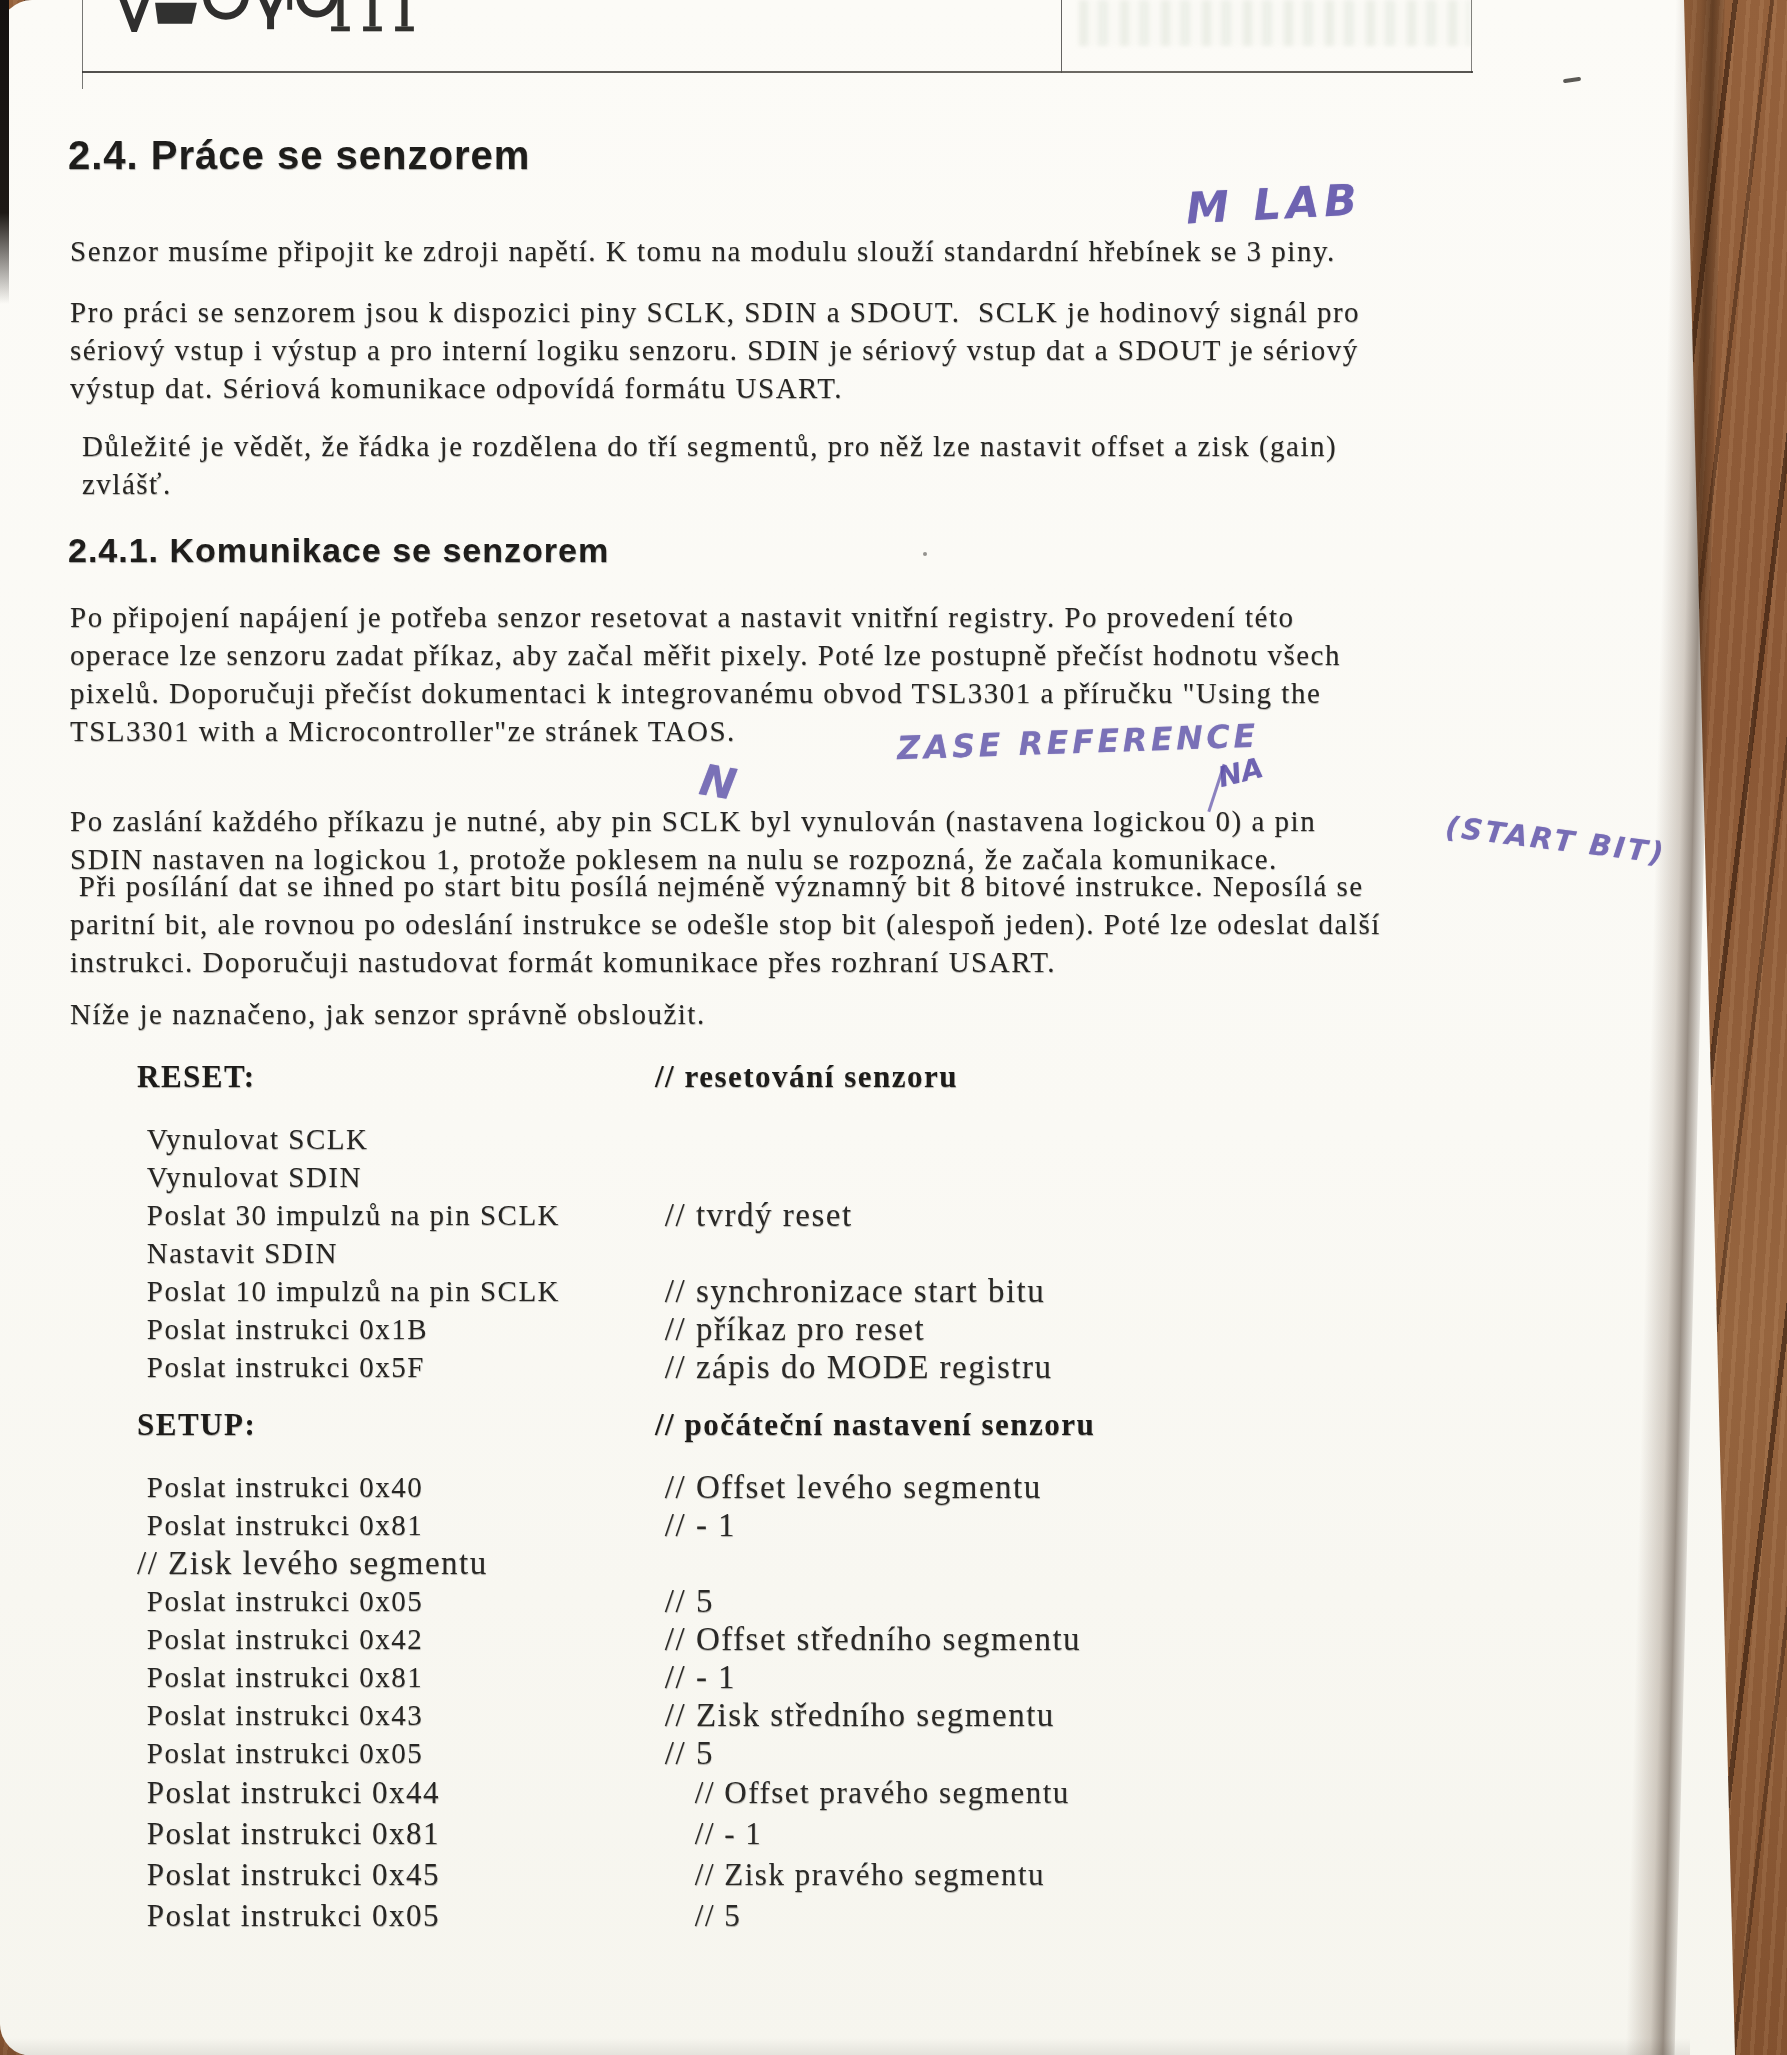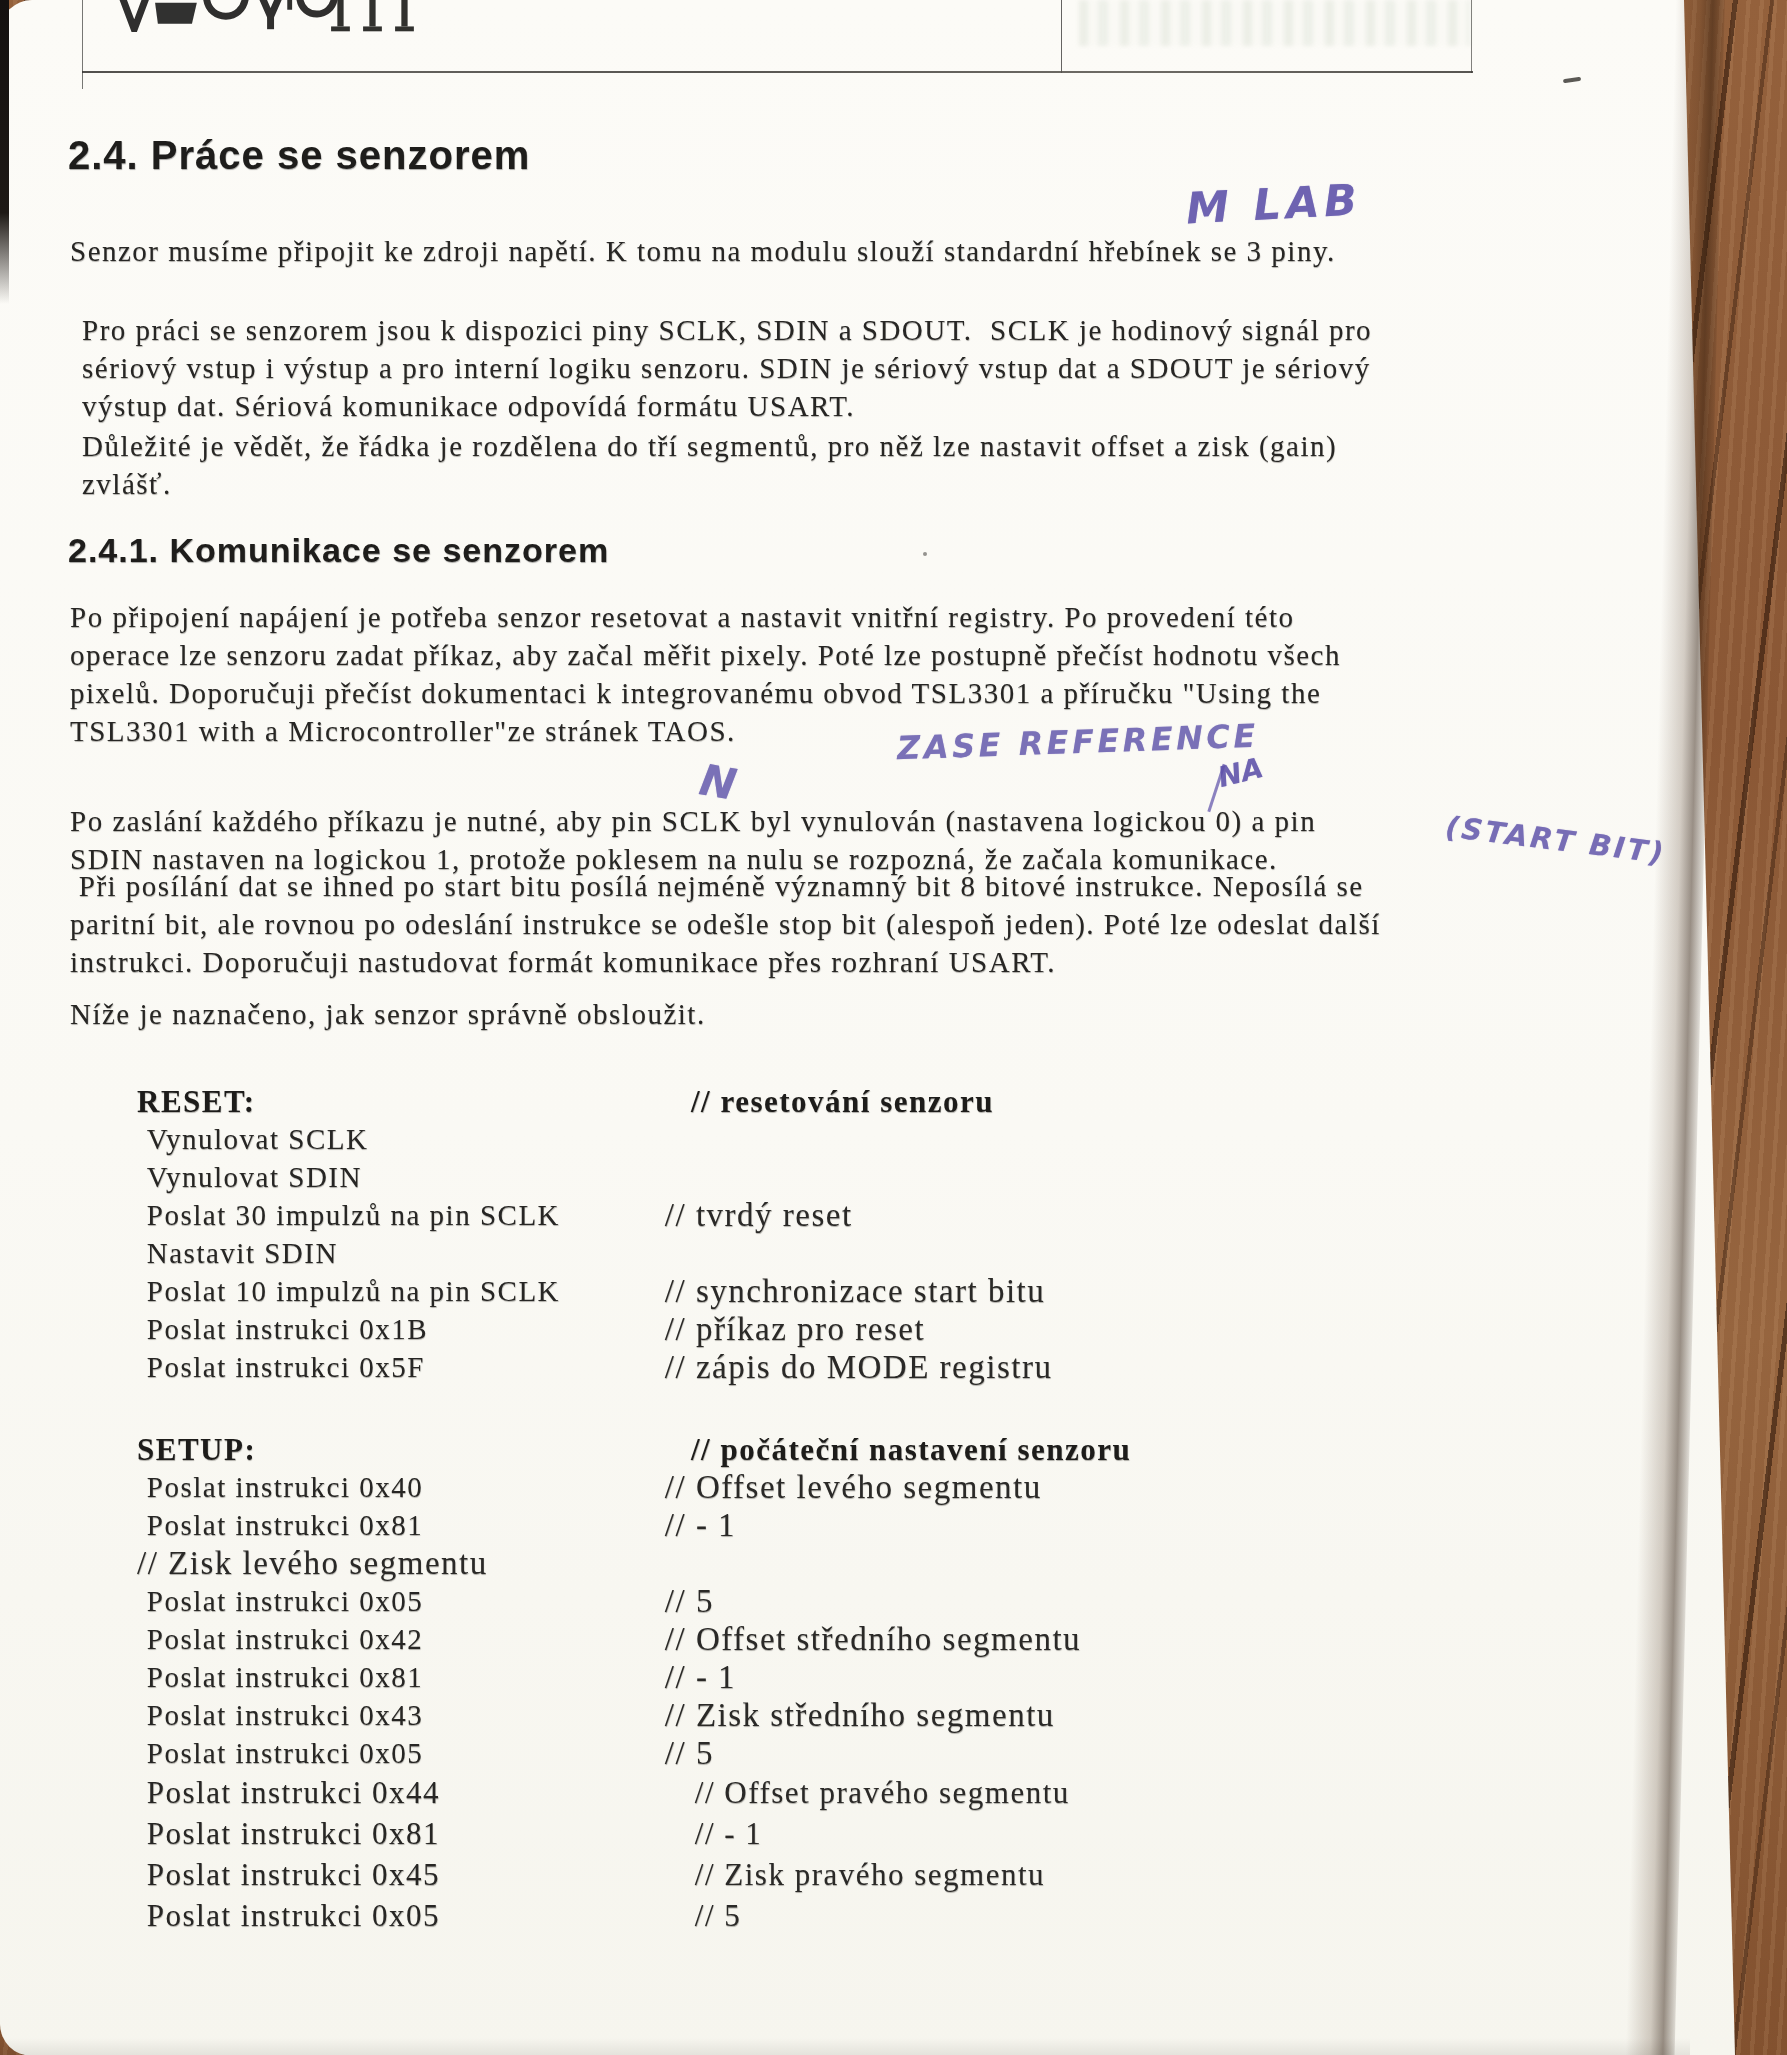--- a/index.html
+++ b/index.html
@@ -47,21 +47,21 @@
   .listing{position:absolute;left:137px;top:1046px;width:1494px;}
   .lrow{display:flex;height:38px;line-height:38px;}
   .lrow .cmd{
     flex:none;width:518px;padding-left:9.8px;white-space:pre;font-size:29px;
     color:#272624;letter-spacing:1.5px;text-shadow:0.4px 0.6px 0.8px rgba(55,52,48,.38);
   }
   .lrow .cmt{
     white-space:pre;font-size:33px;color:#2a2927;letter-spacing:1.5px;
     text-shadow:0.4px 0.6px 0.8px rgba(55,52,48,.38);
   }
-  .lrow.head{height:61px;line-height:36px;padding-top:12.6px;box-sizing:content-box;align-items:flex-end;gap:36px;}
+  .lrow.head{height:61px;line-height:36px;padding-top:12.6px;box-sizing:content-box;}
   .lrow.head .cmd{padding-left:0;font-weight:bold;font-size:31px;color:#1d1c1a;}
   .lrow.head .cmt{font-weight:bold;font-size:31px;color:#1d1c1a;}
   .lrow.sethead{margin-top:8.4px;}
   .lrow.big{height:41px;line-height:41px;gap:30px;}
   .lrow.big .cmd,.lrow.big .cmt{font-size:31px;}
 
   
   .ink{
     position:absolute;color:#5b4fa8;font-family:"DejaVu Sans",sans-serif;
     font-style:italic;font-weight:bold;opacity:.88;white-space:pre;
@@ -122,21 +122,21 @@
 
     <div class="stamp"></div>
 
     <div class="heading h1">2.4. Práce se senzorem</div>
     <div class="heading h2">2.4.1. Komunikace se senzorem</div>
 
     <div class="para" style="top:232px;">
       <div class="tl">Senzor musíme připojit ke zdroji napětí. K tomu na modulu slouží standardní hřebínek se 3 piny.</div>
     </div>
 
-    <div class="para" style="top:311px;margin-left:12px;">
+    <div class="para" style="top:293px;">
       <div class="tl">Pro práci se senzorem jsou k dispozici piny SCLK, SDIN a SDOUT.  SCLK je hodinový signál pro</div>
       <div class="tl">sériový vstup i výstup a pro interní logiku senzoru. SDIN je sériový vstup dat a SDOUT je sériový</div>
       <div class="tl">výstup dat. Sériová komunikace odpovídá formátu USART.</div>
     </div>
 
     <div class="para" style="top:427px;margin-left:12px;">
       <div class="tl">Důležité je vědět, že řádka je rozdělena do tří segmentů, pro něž lze nastavit offset a zisk (gain)</div>
       <div class="tl">zvlášť.</div>
     </div>
 

